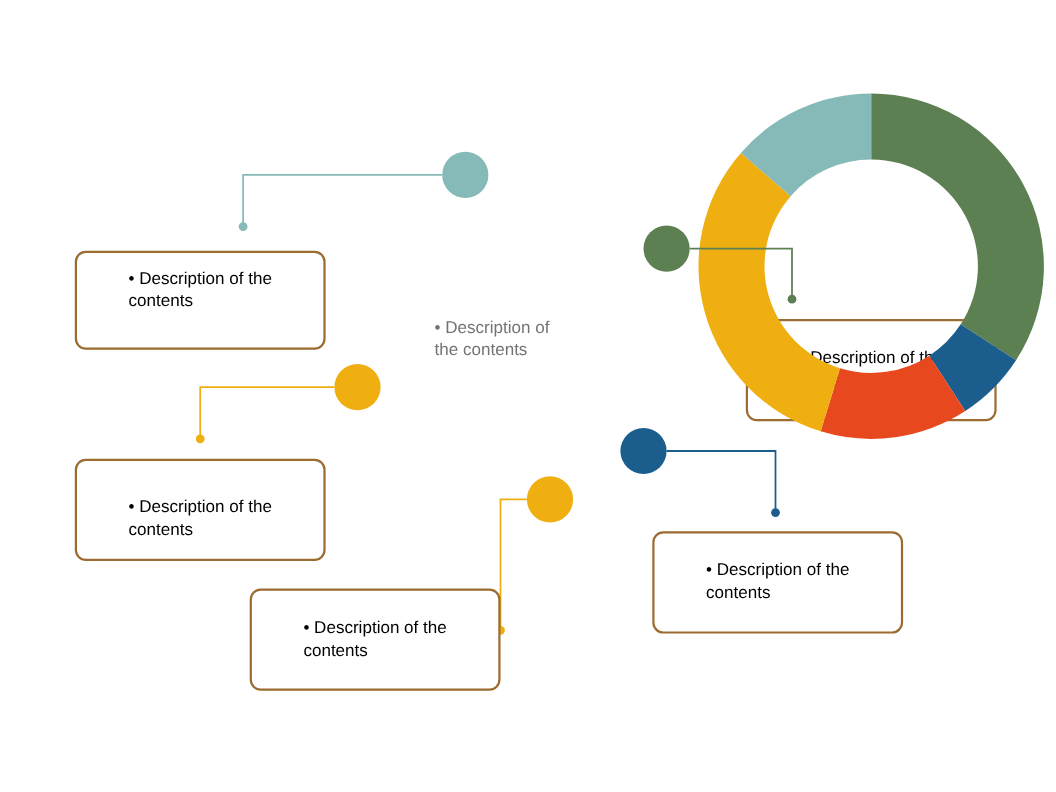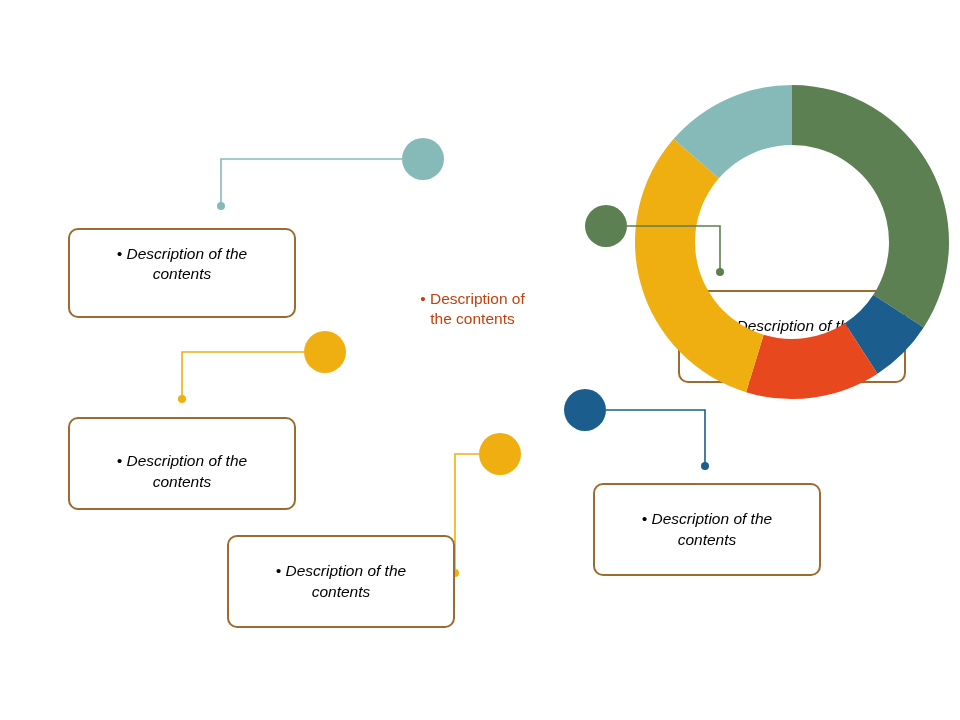--- a/index.html
+++ b/index.html
@@ -32,47 +32,46 @@
   
   .callout {
     position: absolute;
     box-sizing: border-box;
     background: #ffffff;
     border: 2px solid #9C6B2F;
     border-radius: 10px;
     display: flex;
     align-items: center;
     justify-content: center;
-    text-align: center;
+    text-align: left;
     color: #000000;
     font-size: 15.5px;
     line-height: 1.32;
     z-index: 5;
-    font-style: italic;
   }
   .callout .txt {
     display: block;
     padding: 0 10px;
     white-space: pre-line;
   }
   .callout.align-upper { align-items: flex-start; }
   .callout.align-lower { align-items: flex-end; }
   .callout.align-upper .txt { padding-top: 14px; }
   .callout.align-lower .txt { padding-bottom: 16px; }
 
   
   .callout.behind {
     z-index: 1;
   }
 
   
   .freetext {
     position: absolute;
-    text-align: center;
-    color: #c2410c;
+    text-align: left;
+    color: #737373;
     font-size: 15.5px;
     line-height: 1.32;
     white-space: pre-line;
     z-index: 5;
   }
 
   
   .marker {
     position: absolute;
     border-radius: 50%;

